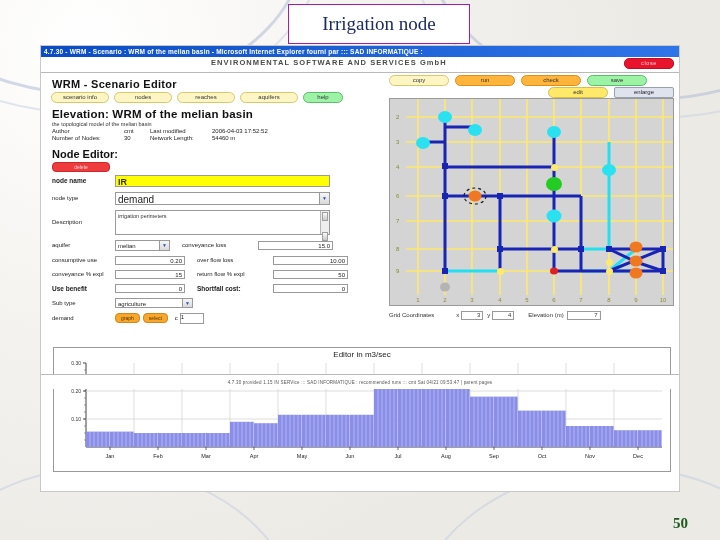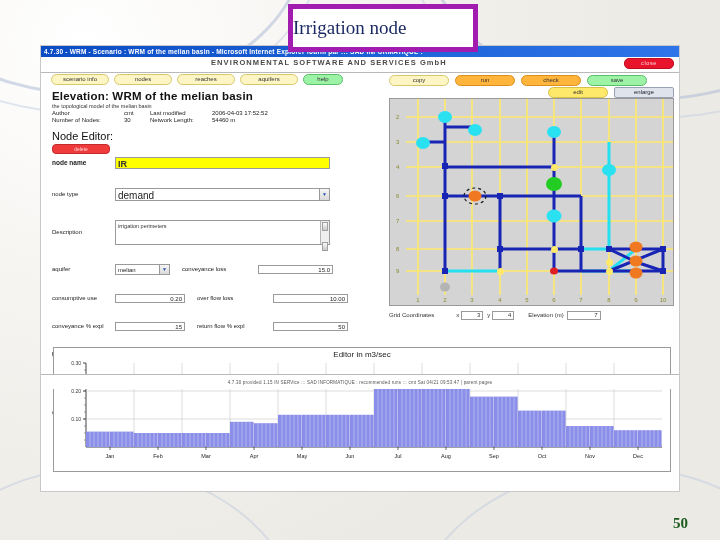--- a/index.html
+++ b/index.html
@@ -23,22 +23,22 @@
   .sw1{left:-120px;top:-210px;width:420px;height:300px;border-width:3px;border-color:#aebcd6;}
   .sw2{left:-150px;top:-230px;width:470px;height:340px;border-color:#c6d1e2;}
   .sw3{right:-150px;top:-225px;width:440px;height:320px;border-color:#aebcd6;border-width:3px;}
   .sw4{right:-180px;top:-245px;width:490px;height:360px;border-color:#c6d1e2;}
   .sw5{left:-100px;bottom:-260px;width:400px;height:330px;border-color:#c2cee0;}
   .sw6{right:-110px;bottom:-270px;width:420px;height:340px;border-color:#c2cee0;}
 
   
   .title-box{
     position:absolute;left:288px;top:4px;width:180px;height:38px;
-    background:#ffffff;border:5px solid #a21caf;
-    display:flex;align-items:center;
+    background:#ffffff;border:1px solid #a21caf;
+    display:flex;align-items:center;justify-content:center;
     z-index:5;
   }
   .title-text{
     font-family:"Liberation Serif",serif;
     font-size:19px;color:#1c2a63;white-space:nowrap;
   }
 
   
   .shot{
     position:absolute;left:41px;top:46px;width:638px;height:445px;
@@ -81,28 +81,28 @@
   .tab.help{background:#9cf3a6;border-color:#5bbf69;min-width:30px;}
 
   .sc-title{font-size:11.5px;font-weight:bold;color:#111;margin:5px 0 1px 1px;letter-spacing:.2px;}
   .sc-desc{font-size:5.5px;color:#333;margin-left:1px;}
   .sc-meta{margin:1px 0 0 1px;font-size:6px;color:#222;}
   .sc-meta div{display:flex;margin-top:.5px;}
   .sc-meta .lbl{width:72px;}
   .sc-meta .val{width:26px;}
   .sc-meta .lbl2{width:62px;}
 
-  .ne-title{font-size:11px;font-weight:normal;color:#111;margin:7px 0 2px 1px;}
+  .ne-title{font-size:11px;font-weight:bold;color:#111;margin:7px 0 2px 1px;}
   .del-btn{
     width:56px;height:8px;border-radius:4px;background:#ef3b3b;border:1px solid #c62a2a;
     color:#ffd9d9;font-size:5px;text-align:center;line-height:8px;margin:0 0 3px 1px;
   }
 
   .form{margin-left:1px;font-size:6px;color:#222;}
-  .frow{display:flex;align-items:center;margin-bottom:19px;}
+  .frow{display:flex;align-items:center;margin-bottom:5px;}
   .flabel{width:63px;font-weight:bold;font-size:6.5px;}
   .flabel.norm{font-weight:normal;font-size:6px;}
   .inp{
     border:1px solid #9a9a9a;background:#fff;height:9px;line-height:9px;
     font-size:6px;padding:0 2px;box-sizing:border-box;
   }
   .inp.name{width:215px;height:12px;line-height:12px;background:#ffff00;font-size:9px;font-weight:bold;color:#333;}
   .sel{
     border:1px solid #9a9a9a;background:#fff;height:11px;line-height:11px;
     font-size:6px;padding:0 10px 0 2px;box-sizing:border-box;position:relative;
@@ -198,20 +198,21 @@
 
   <div class="app-body">
 
     <div class="brandbar">
       <div class="brandtext">ENVIRONMENTAL SOFTWARE AND SERVICES GmbH</div>
       <div class="close-btn">close</div>
     </div>
 
     <div class="left-pane">
 
+      <div class="app-title">WRM - Scenario Editor</div>
 
       <div class="tabrow">
         <div class="tab">scenario info</div>
         <div class="tab">nodes</div>
         <div class="tab">reaches</div>
         <div class="tab">aquifers</div>
         <div class="tab help">help</div>
       </div>
 
       <div class="sc-title">Elevation: WRM of the melian basin</div>

